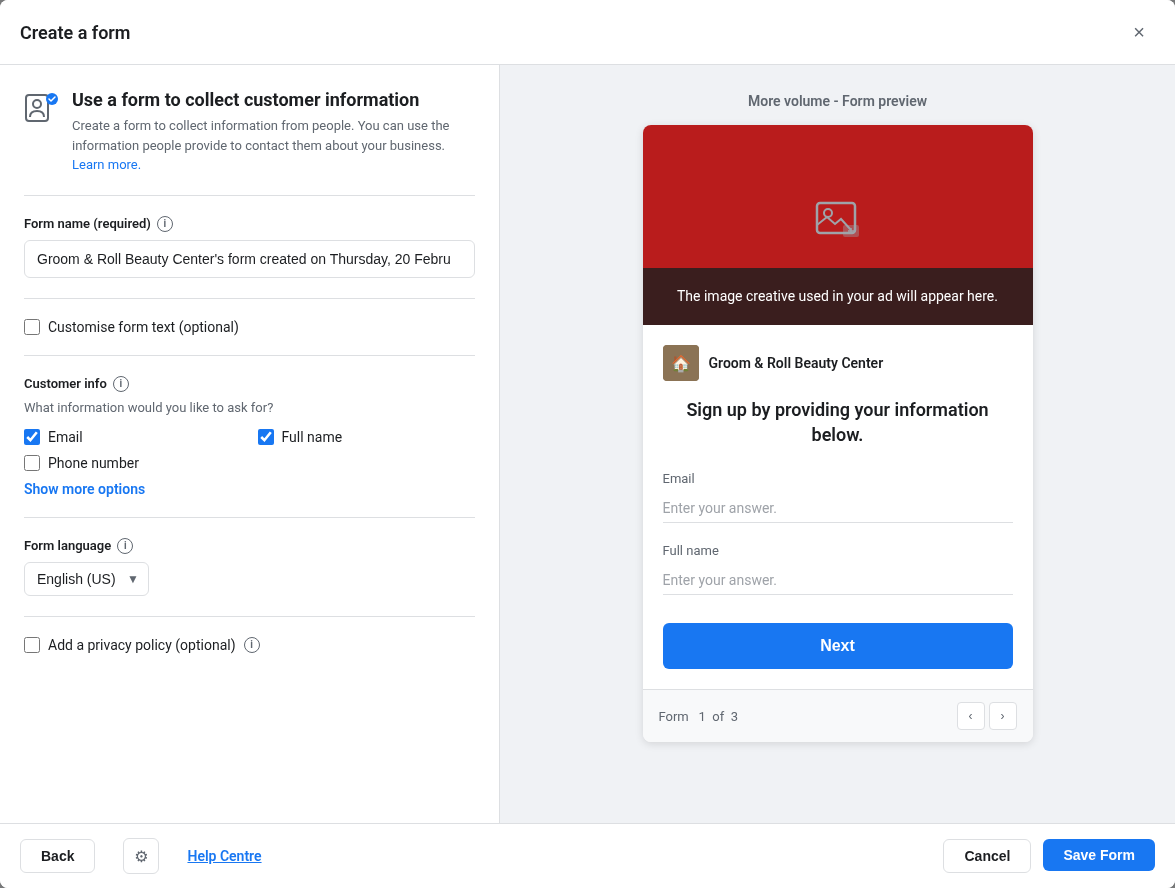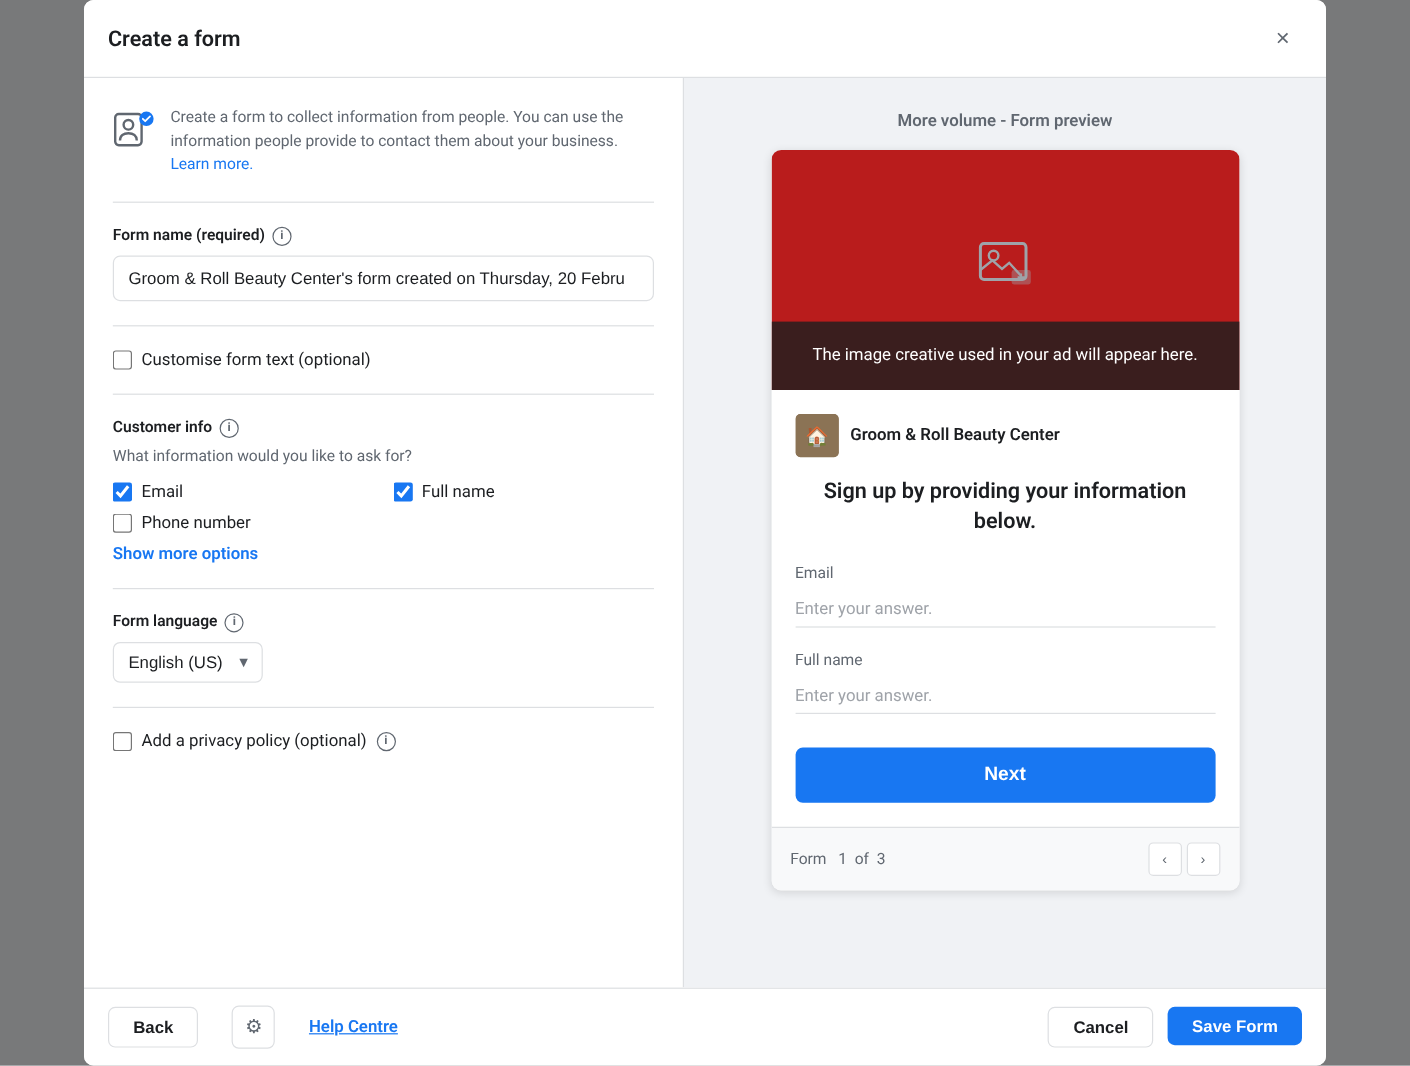--- a/index.html
+++ b/index.html
@@ -1,19 +1,19 @@
 <!DOCTYPE html>
 <html><head>
   <meta charset="utf-8">
   <style>
     * { box-sizing: border-box; margin: 0; padding: 0; }
     body { font-family: -apple-system, BlinkMacSystemFont, 'Segoe UI', Roboto, Arial, sans-serif; background: #f0f2f5; font-size: 14px; color: #1c1e21; }
 
     .modal-overlay { position: fixed; inset: 0; background: rgba(0,0,0,0.5); display: flex; align-items: center; justify-content: center; }
-    .modal { width: 1035px; height: 888px; background: #fff; border-radius: 8px; display: flex; flex-direction: column; overflow: hidden; position: relative; }
+    .modal { width: 1175px; height: 888px; background: #fff; border-radius: 8px; display: flex; flex-direction: column; overflow: hidden; position: relative; }
 
     
     .modal-header { display: flex; align-items: center; justify-content: space-between; padding: 16px 20px; border-bottom: 1px solid #dddfe2; background: #fff; flex-shrink: 0; }
     .modal-title { font-size: 18px; font-weight: 600; color: #1c1e21; }
     .close-btn { background: none; border: none; cursor: pointer; font-size: 20px; color: #606770; width: 32px; height: 32px; display: flex; align-items: center; justify-content: center; border-radius: 50%; }
 
     
     .modal-body { display: flex; flex: 1; overflow: hidden; }
 
     
@@ -112,20 +112,21 @@
           <div class="person-form-icon">
             <svg viewBox="0 0 36 36" fill="none" xmlns="http://www.w3.org/2000/svg">
               <rect x="2" y="6" width="22" height="26" rx="3" stroke="#606770" stroke-width="2" fill="none"></rect>
               <circle cx="13" cy="15" r="4" stroke="#606770" stroke-width="2" fill="none"></circle>
               <path d="M6 28c0-4 3-6 7-6s7 2 7 6" stroke="#606770" stroke-width="2" fill="none"></path>
               <circle cx="28" cy="10" r="6" fill="#1877f2"></circle>
               <path d="M25 10l2 2 4-4" stroke="white" stroke-width="1.5" stroke-linecap="round" stroke-linejoin="round"></path>
             </svg>
           </div>
           <div>
+            <div class="section-title">Use a form to collect customer information</div>
             <div class="section-desc">
               <span>Create a form to collect information from people. You can use the information people provide to contact them about your business.</span>
               <a class="learn-more" href="#">Learn more.</a>
             </div>
           </div>
         </div>
 
         <hr class="divider">
 
         

